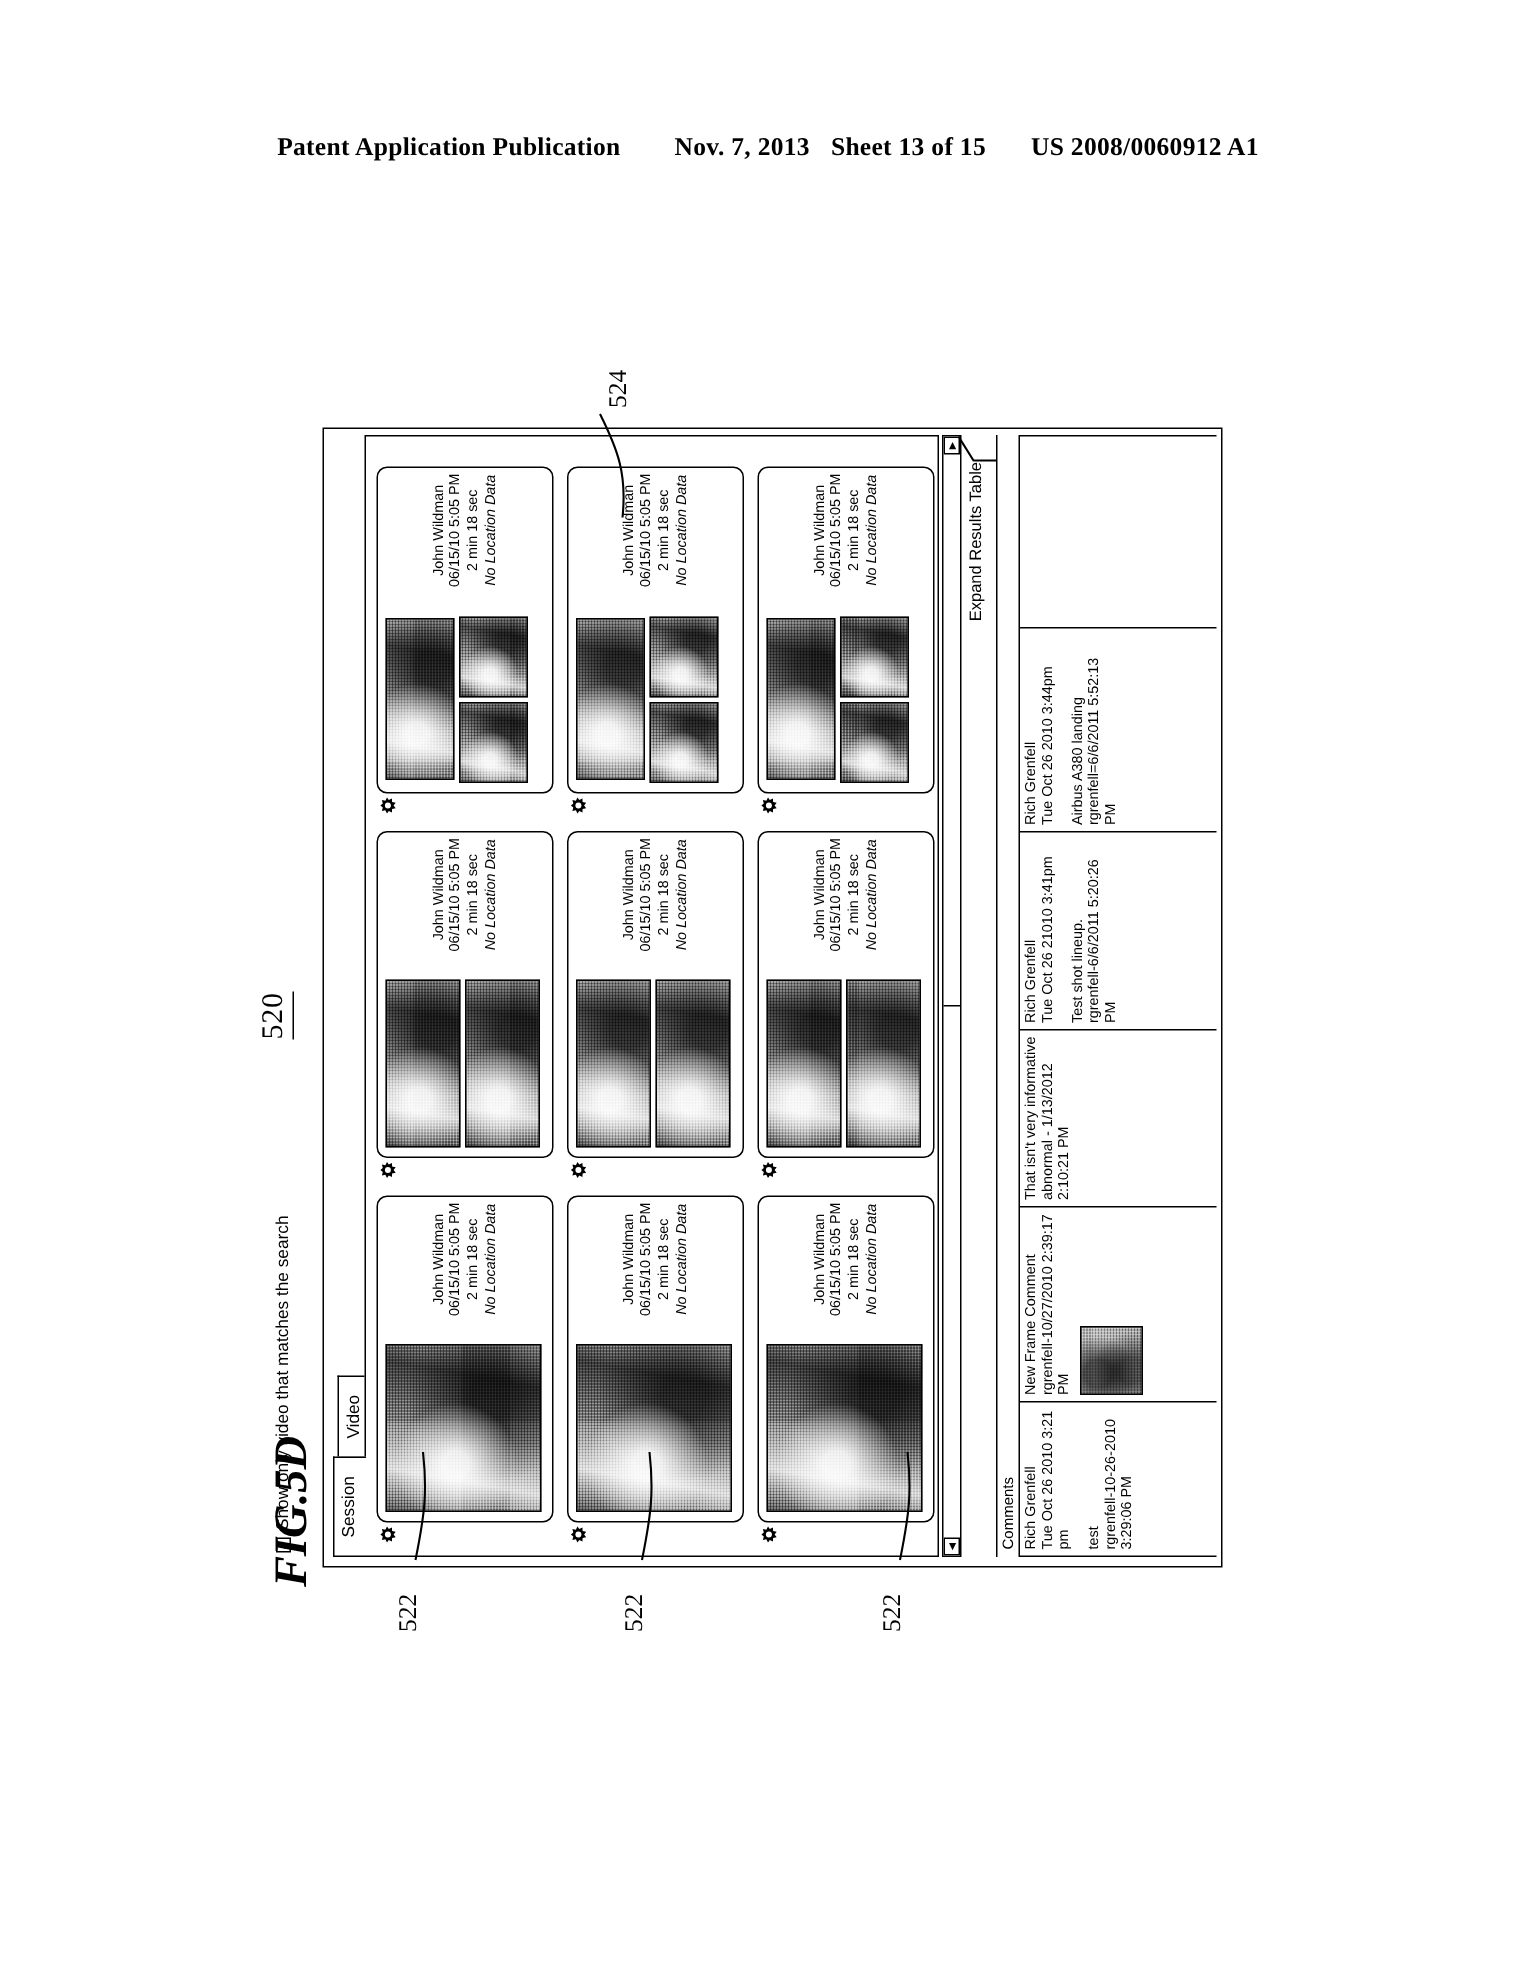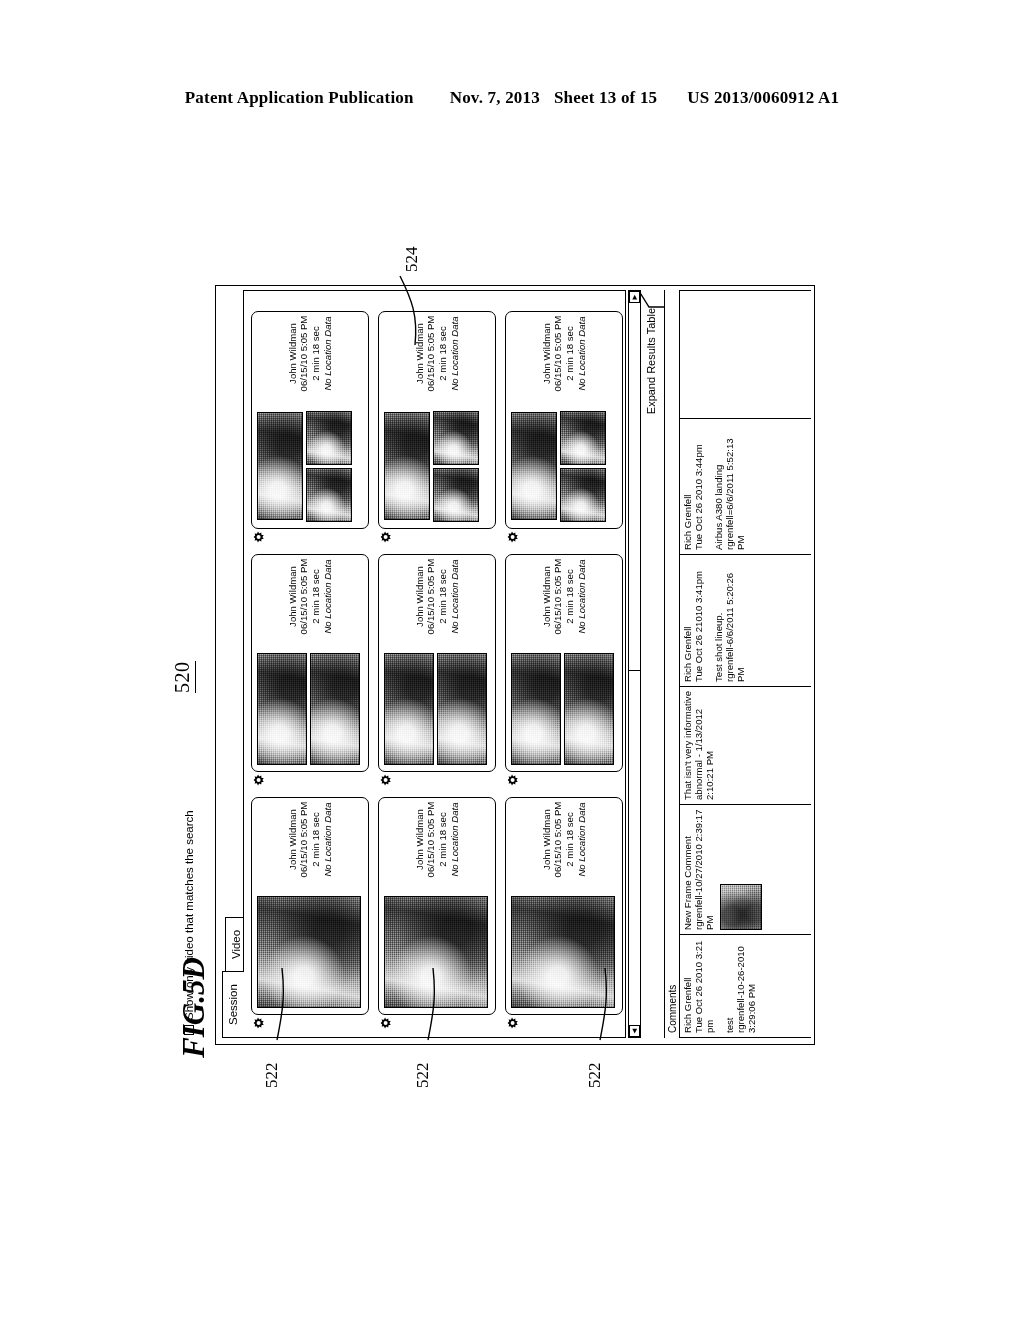--- a/index.html
+++ b/index.html
@@ -242,21 +242,21 @@
 </head>
 <body>
 
 <div class="pat-header">
   <span class="seg">Patent Application Publication</span>
   <span class="gap1"></span>
   <span class="seg">Nov. 7, 2013</span>
   <span class="gap2"></span>
   <span class="seg">Sheet 13 of 15</span>
   <span class="gap3"></span>
-  <span class="seg">US 2013/0060912 A1</span>
+  <span class="seg">US 2008/0060912 A1</span>
 </div>
 
 <div class="fig-label">FIG.5D</div>
 
 <div class="stage">
 
   <div class="topbar">
     <div class="chk-row">
       <span class="chk-box">✓</span>
       <span>Show only video that matches the search</span>

